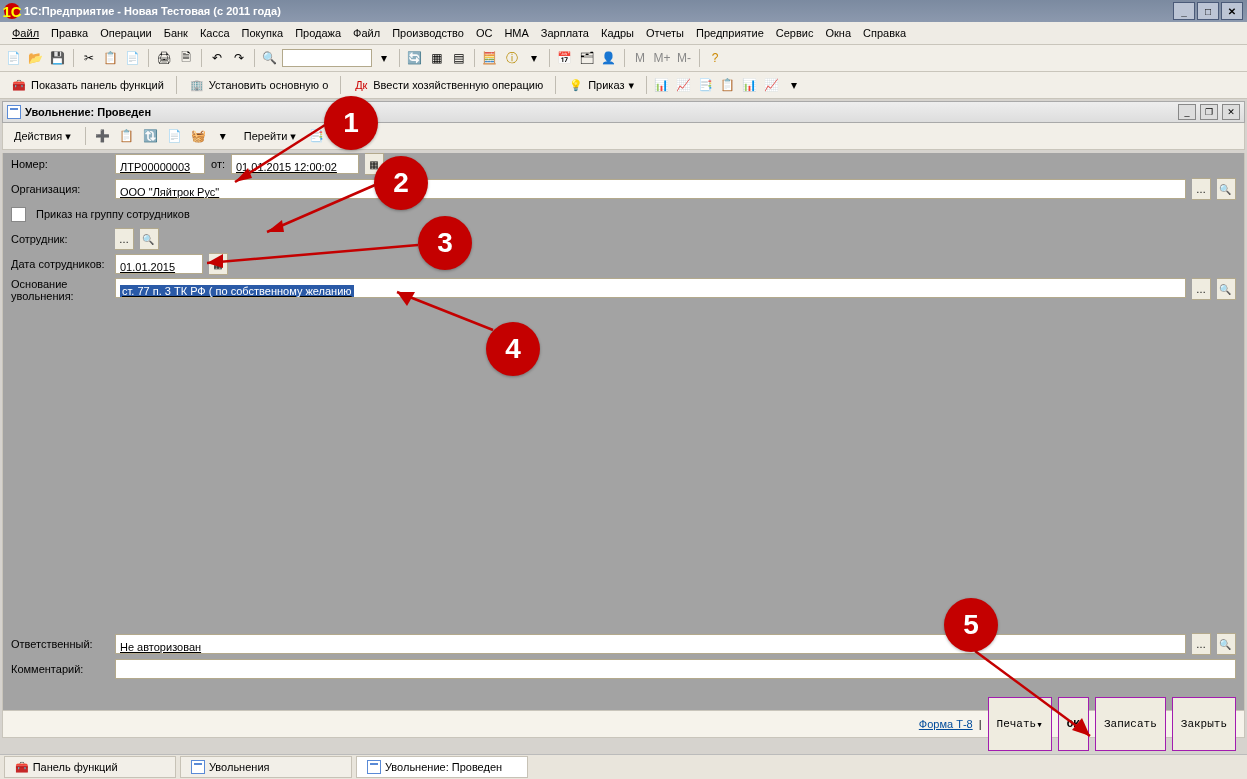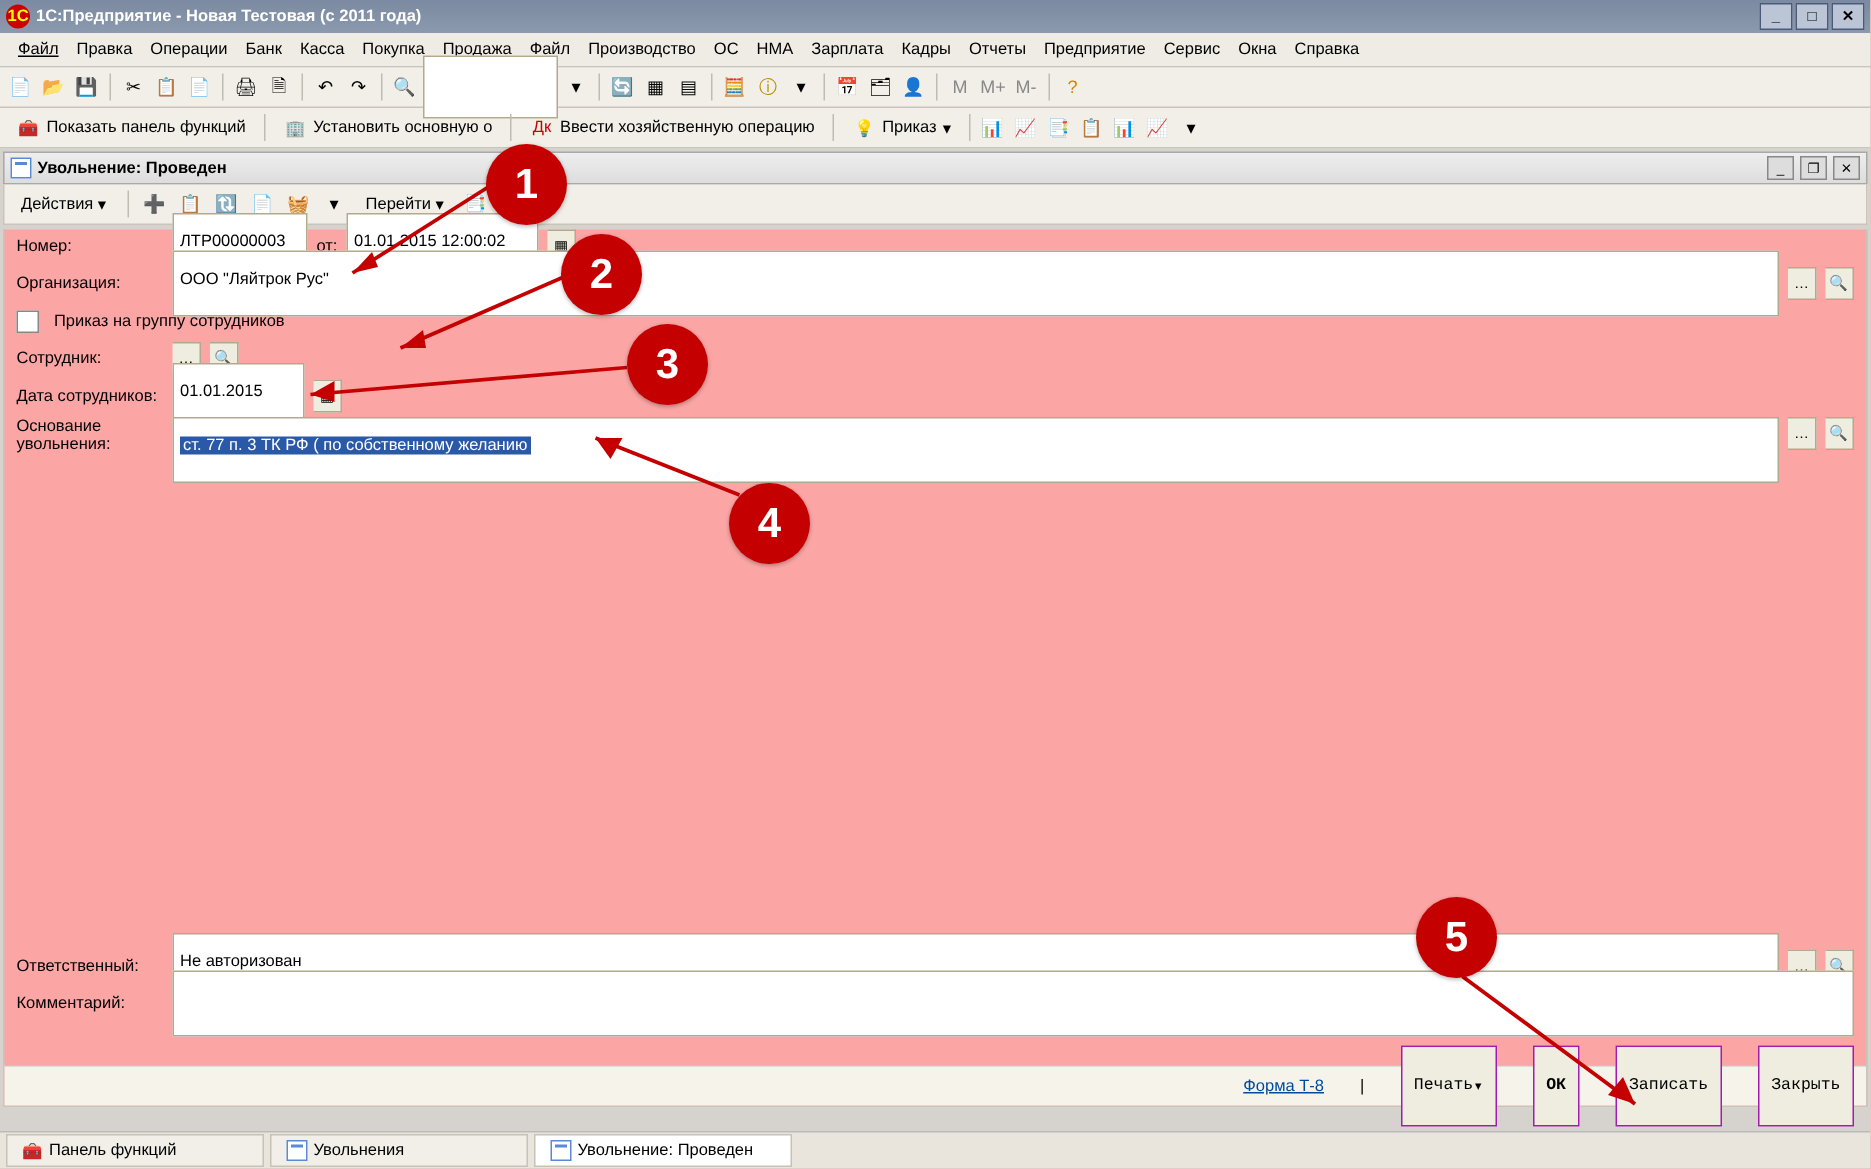--- a/index.html
+++ b/index.html
@@ -1,19 +1,19 @@
 <!DOCTYPE html>
 <html><head>
 <meta charset="utf-8">
 <style>
   html,body{margin:0;padding:0;font-family:Tahoma,Arial,sans-serif;font-size:11px;background:#d6d3ce;color:#000;}
   .app{width:1247px;height:779px;position:relative;background:#d6d3ce;overflow:hidden;}
   
   .titlebar{height:22px;background:linear-gradient(#7b8aa0,#8c99ae);display:flex;align-items:center;color:#fff;font-weight:bold;padding:0 4px;}
-  .titlebar .logo{width:16px;height:16px;border-radius:8px;background:#c00;margin-right:4px;display:flex;align-items:center;justify-content:center;color:#ff0;font-size:11px;font-weight:bold;}
+  .titlebar .logo{width:16px;height:16px;border-radius:8px;background:#c00;margin-right:4px;display:flex;align-items:center;justify-content:center;color:#ff0;font-size:15px;font-weight:bold;}
   .titlebar .title{flex:1;}
   .titlebar .winbtn{width:20px;height:16px;margin-left:2px;border:1px solid #4a5a78;background:#bcc5d5;color:#000;display:flex;align-items:center;justify-content:center;font-size:10px;cursor:pointer;}
   
   .menubar{height:22px;background:#efece5;display:flex;align-items:center;padding:0 6px;border-bottom:1px solid #c9c5bb;}
   .menubar .mi{padding:0 6px;cursor:pointer;}
   .menubar .mi u{text-decoration:underline;}
   
   .toolbar{height:26px;background:#f2efe8;display:flex;align-items:center;padding:0 4px;border-bottom:1px solid #c9c5bb;gap:2px;}
   .tbicon{width:18px;height:18px;border:1px solid transparent;display:flex;align-items:center;justify-content:center;font-size:12px;cursor:pointer;}
   .sep{width:1px;height:18px;background:#c0bcb2;margin:0 3px;}
@@ -22,29 +22,29 @@
   .yel{color:#b88a00;}
   
   .docheader{height:20px;background:linear-gradient(#eee,#ddd);border:1px solid #a9a9a9;display:flex;align-items:center;padding:0 4px;gap:4px;margin:2px 2px 0 2px;}
   .docheader .title{font-weight:bold;}
   .docheader .spacer{flex:1;}
   .docheader .dbtn{width:16px;height:14px;border:1px solid #888;background:#ddd;display:flex;align-items:center;justify-content:center;font-size:9px;cursor:pointer;}
   
   .doctoolbar{height:26px;background:#f2efe8;border-left:1px solid #c9c5bb;border-right:1px solid #c9c5bb;border-bottom:1px solid #c9c5bb;margin:0 2px;display:flex;align-items:center;padding:0 4px;gap:4px;}
   .dropbtn{height:20px;display:flex;align-items:center;padding:0 6px;border:1px solid transparent;cursor:pointer;gap:3px;}
   
-  .formbody{position:relative;background:#fca5a5;border-left:1px solid #c9c5bb;border-right:1px solid #c9c5bb;border-bottom:1px solid #c9c5bb;margin:0 2px;height:584px;}
+  .formbody{position:relative;background:#a3a3a3;border-left:1px solid #c9c5bb;border-right:1px solid #c9c5bb;border-bottom:1px solid #c9c5bb;margin:0 2px;height:584px;}
   .row{display:flex;align-items:center;height:22px;margin:3px 8px;gap:6px;}
   .lbl{width:98px;}
-  .inp{height:18px;border:1px solid #b3a98c;background:#fff;padding:12px 4px;display:flex;align-items:flex-start;overflow:hidden;white-space:nowrap;}
+  .inp{height:18px;border:1px solid #b3a98c;background:#fff;padding:0 4px;display:flex;align-items:flex-end;overflow:hidden;white-space:nowrap;text-decoration:underline;}
   .inpbtn{width:18px;height:20px;border:1px solid #b3a98c;border-left:0;background:#efece0;display:flex;align-items:center;justify-content:center;cursor:pointer;font-size:10px;}
   .chk{width:13px;height:13px;border:1px solid #888;background:#fff;margin-right:4px;}
   .selected{background:#2a5aa7;color:#fff;padding:0 2px;}
   
-  .formfoot{position:absolute;bottom:0;left:0;right:0;height:26px;border-top:1px solid #c9c5bb;display:flex;align-items:center;justify-content:flex-end;padding:0 8px;gap:24px;background:#f6f3eb;}
+  .formfoot{position:absolute;bottom:0;left:0;right:0;height:26px;border-top:1px solid #c9c5bb;display:flex;align-items:center;justify-content:flex-end;padding:0 8px;gap:6px;background:#f6f3eb;}
   .formfoot a{color:#004b9b;text-decoration:underline;cursor:pointer;}
   .formfoot .btn{height:20px;padding:16px 8px;border:1px solid #a21caf;background:#efece0;display:flex;align-items:center;cursor:pointer;font-family:Liberation Mono, monospace;}
   .formfoot .btn.bold{font-weight:bold;}
   
   .taskbar{position:absolute;bottom:0;left:0;right:0;height:24px;background:#e9e5dc;border-top:1px solid #bbb;display:flex;align-items:center;gap:4px;padding:0 4px;}
   .taskitem{height:20px;display:flex;align-items:center;gap:4px;padding:0 10px;border:1px solid #c7c2b6;background:#f2efe8;cursor:pointer;min-width:150px;}
   .taskitem.active{background:#fff;}
   .docic{width:12px;height:12px;background:#fff;border:1px solid #5a8ad6;position:relative;}
   .docic::after{content:"";position:absolute;left:2px;right:2px;top:2px;bottom:2px;border-top:2px solid #5a8ad6;}
   

